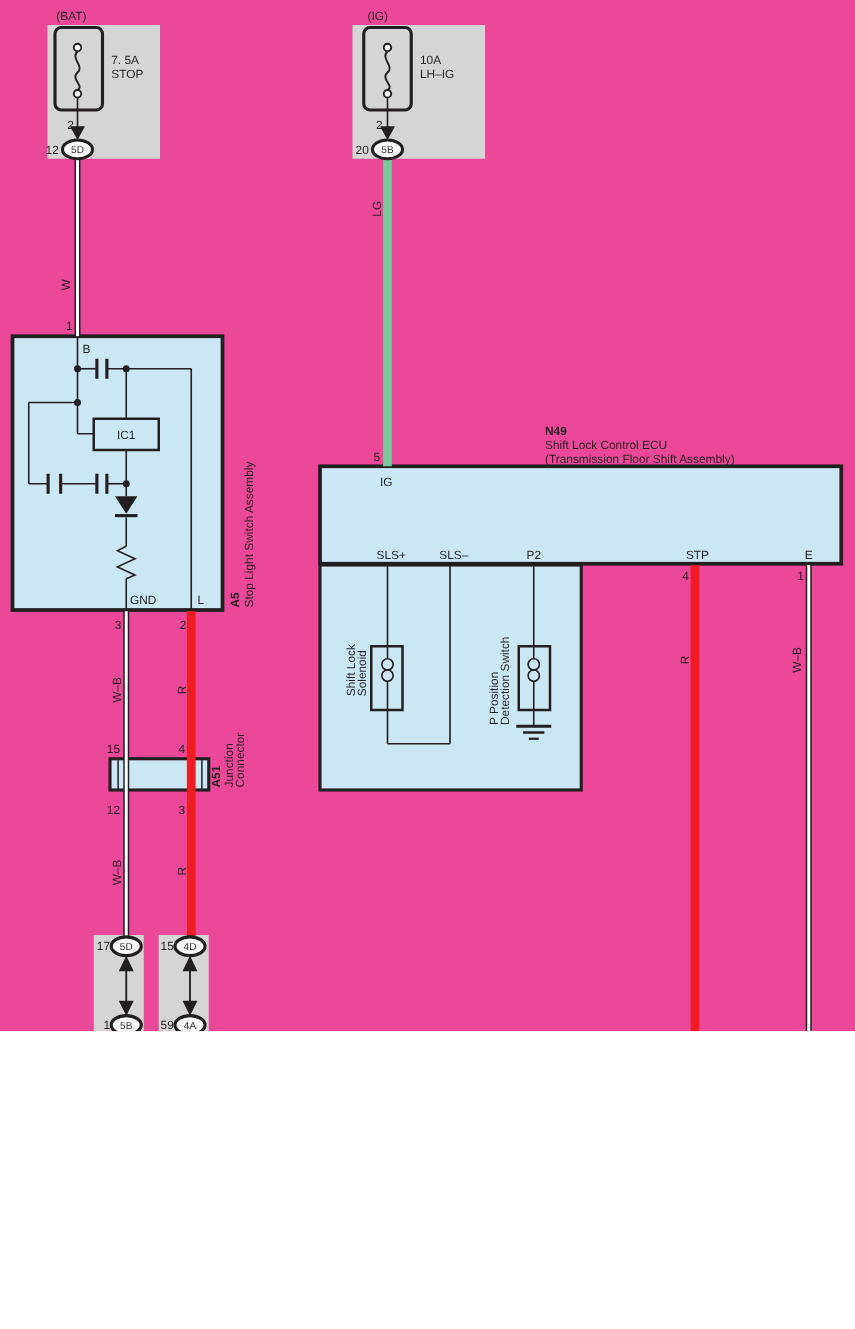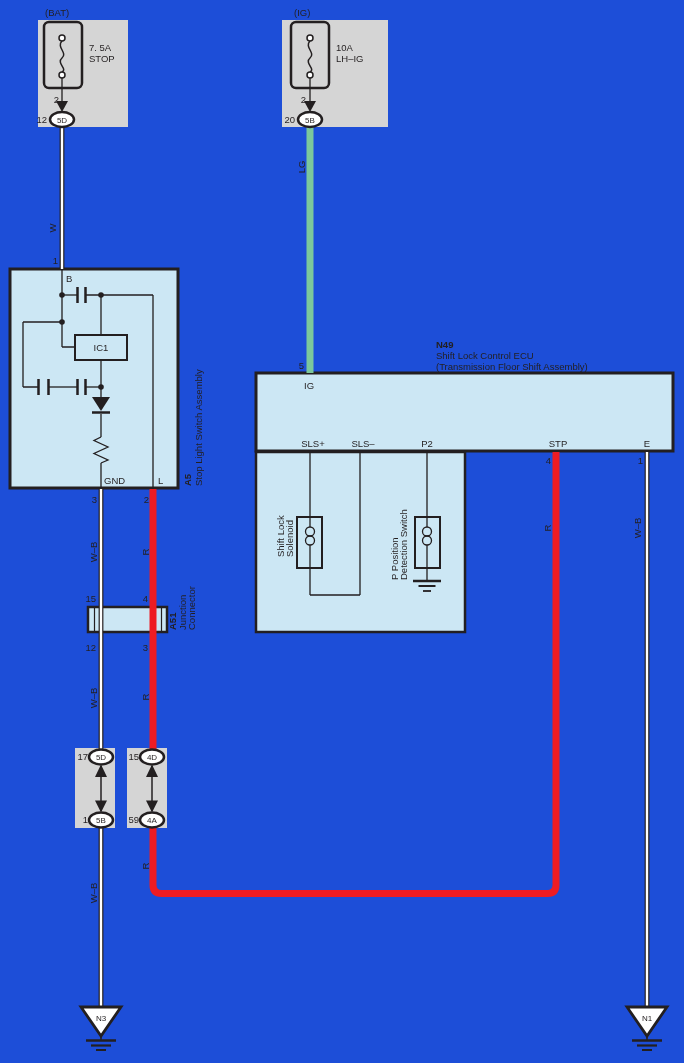--- a/index.html
+++ b/index.html
@@ -1,16 +1,16 @@
 <!DOCTYPE html>
 <html><head>
 <meta charset="utf-8">
 <style>
   html,body{margin:0;padding:0;background:#ffffff;}
-  .stage{position:relative;width:684px;height:1063px;background:#1d4ed8;overflow:hidden;}
+  .stage{position:relative;width:684px;height:825px;background:#ec4899;overflow:hidden;}
   svg{display:block;}
   text{font-family:"Liberation Sans","DejaVu Sans",sans-serif;font-size:9.5px;fill:#231f20;}
   .t8{font-size:8px;}
   .b{font-weight:bold;}
 </style>
 </head>
 <body>
 
 <div class="stage">
 <svg width="684" height="1063" viewBox="0 0 684 1063">

